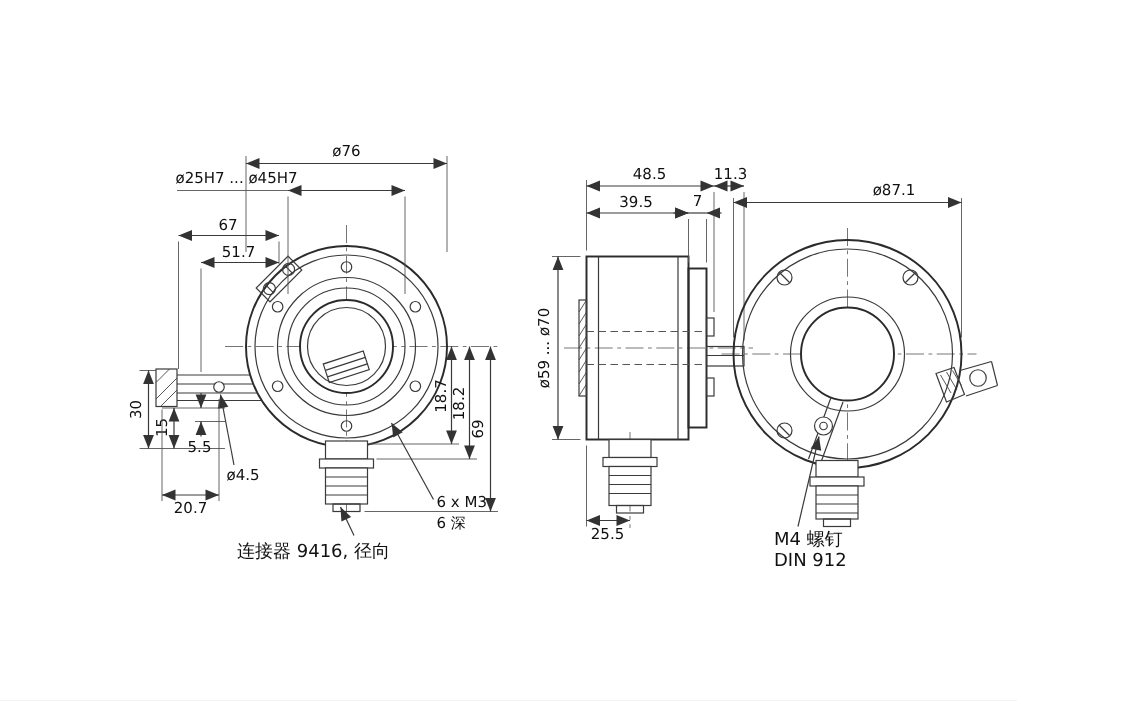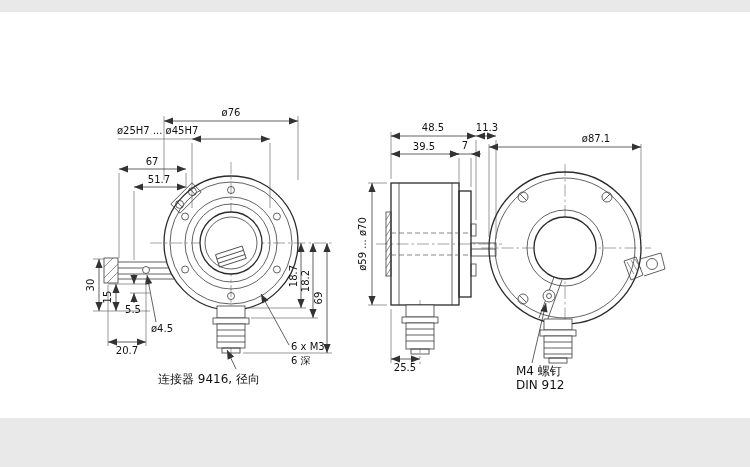--- a/index.html
+++ b/index.html
@@ -1,16 +1,16 @@
 <!DOCTYPE html>
 <html><head>
 <meta charset="utf-8">
 <style>
   html,body{margin:0;padding:0;background:#e9e9e9;}
-  #page{width:750px;height:406px;background:#ffffff;position:relative;margin:12px auto;overflow:hidden;}
+  #page{width:750px;height:467px;background:#ffffff;position:relative;margin:0 auto;overflow:hidden;}
   svg{position:absolute;left:0;top:0;}
   text{font-family:"DejaVu Sans","Liberation Sans",sans-serif;font-size:10px;fill:#111;}
   .lbl{font-size:12px;}
   .ol{fill:none;stroke:#2b2b2b;stroke-width:1.3;}
   .tl{fill:none;stroke:#3a3a3a;stroke-width:0.8;}
   .dim{fill:none;stroke:#3a3a3a;stroke-width:0.8;}
   .ext{fill:none;stroke:#555;stroke-width:0.6;}
   .cl{fill:none;stroke:#666;stroke-width:0.6;stroke-dasharray:12 3 2.5 3;}
   .hid{fill:none;stroke:#555;stroke-width:0.7;stroke-dasharray:5 3;}
   .hatch{stroke:#444;stroke-width:0.6;}

